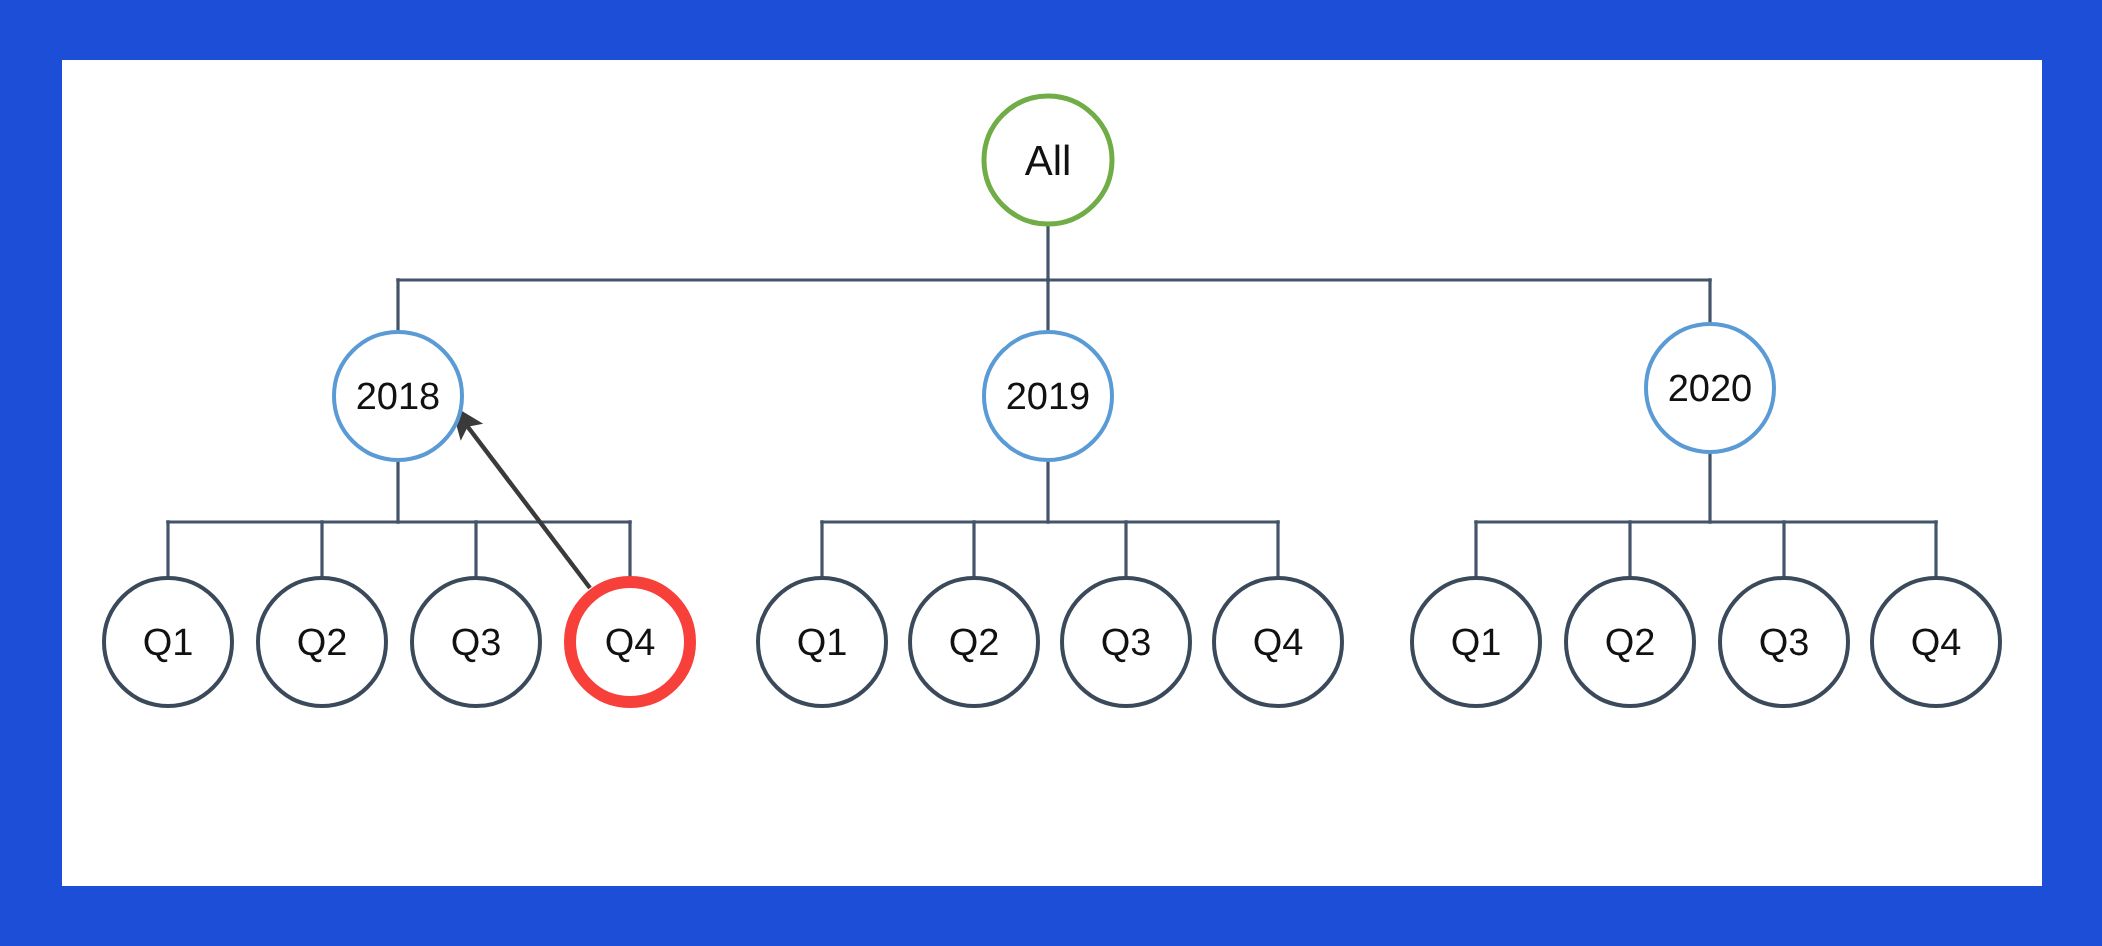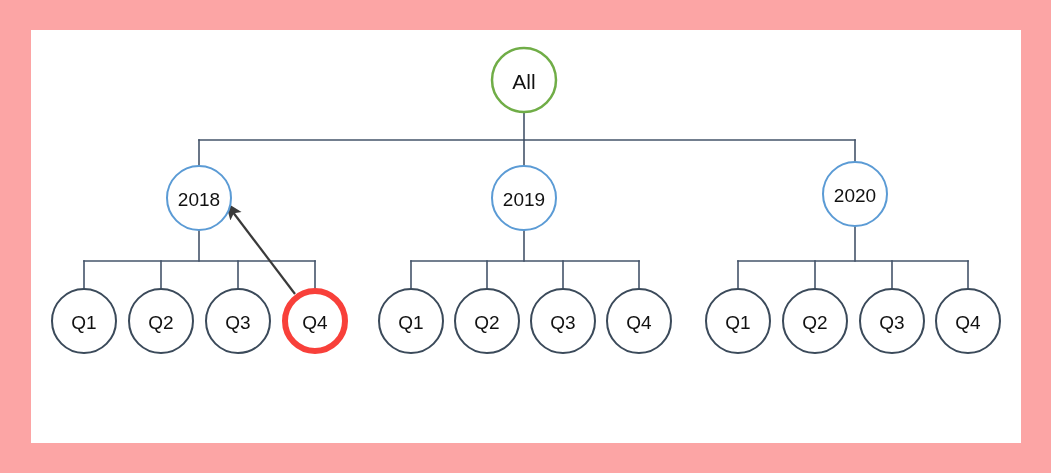--- a/index.html
+++ b/index.html
@@ -11,21 +11,21 @@
   body {
     width: 1051px;
     height: 473px;
     font-family: "Liberation Sans", sans-serif;
     overflow: hidden;
   }
   #root {
     position: relative;
     width: 1051px;
     height: 473px;
-    background: #fca5a5;
+    background: #1d4ed8;
   }
   .canvas {
     position: absolute;
     left: 31px;
     top: 30px;
     width: 990px;
     height: 413px;
     background: #ffffff;
   }
   .diagram-svg {

